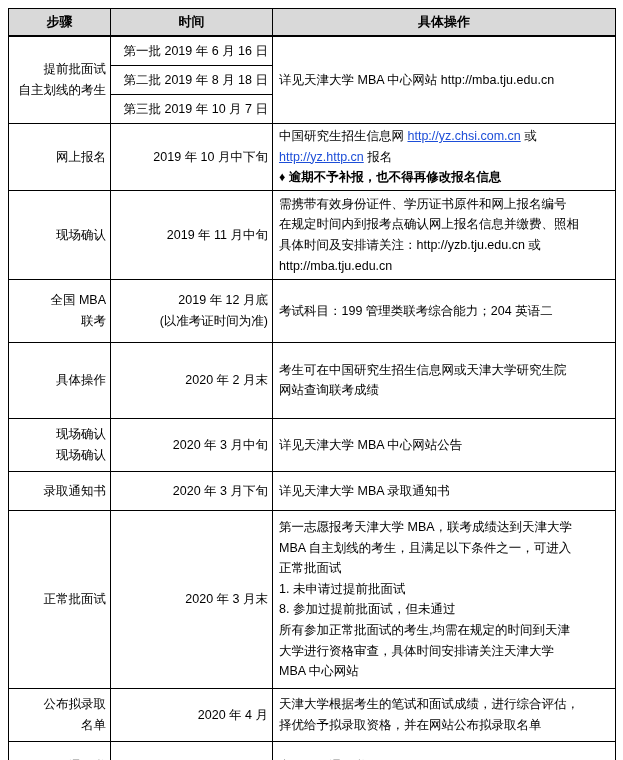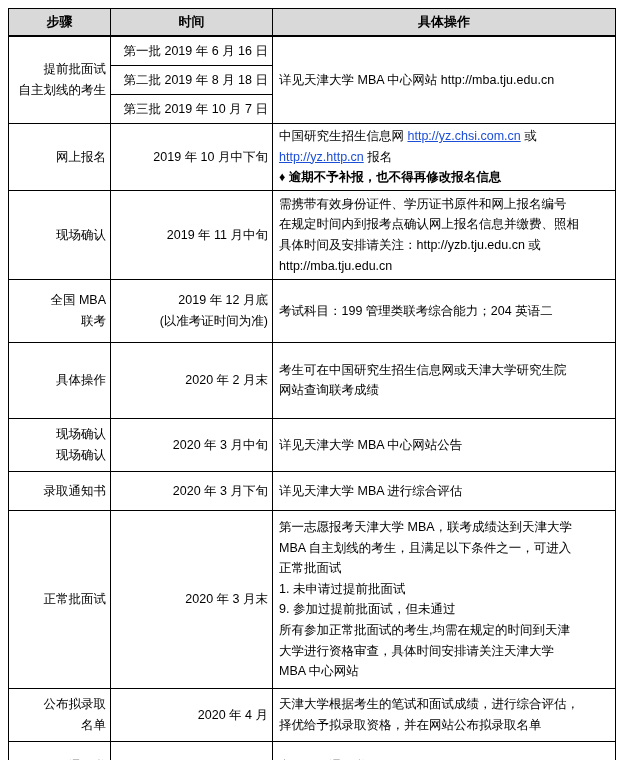--- a/index.html
+++ b/index.html
@@ -131,32 +131,32 @@
       <span class="line">现场确认</span>
       <span class="line">现场确认</span>
     </td>
     <td class="time">2020 年 3 月中旬</td>
     <td class="op">详见天津大学 MBA 中心网站公告</td>
   </tr>
 
   <tr class="r7">
     <td class="step">录取通知书</td>
     <td class="time">2020 年 3 月下旬</td>
-    <td class="op">详见天津大学 MBA 进行综合评估</td>
+    <td class="op">详见天津大学 MBA 录取通知书</td>
   </tr>
 
   <tr class="r8">
     <td class="step">正常批面试</td>
     <td class="time">2020 年 3 月末</td>
     <td class="op">
       <span class="line">第一志愿报考天津大学 MBA，联考成绩达到天津大学</span>
       <span class="line">MBA 自主划线的考生，且满足以下条件之一，可进入</span>
       <span class="line">正常批面试</span>
       <span class="line">1.  未申请过提前批面试</span>
-      <span class="line">9.  参加过提前批面试，但未通过</span>
+      <span class="line">8.  参加过提前批面试，但未通过</span>
       <span class="line">所有参加正常批面试的考生,均需在规定的时间到天津</span>
       <span class="line">大学进行资格审查，具体时间安排请关注天津大学</span>
       <span class="line">MBA 中心网站</span>
     </td>
   </tr>
 
   <tr class="r9">
     <td class="step">
       <span class="line">公布拟录取</span>
       <span class="line">名单</span>

